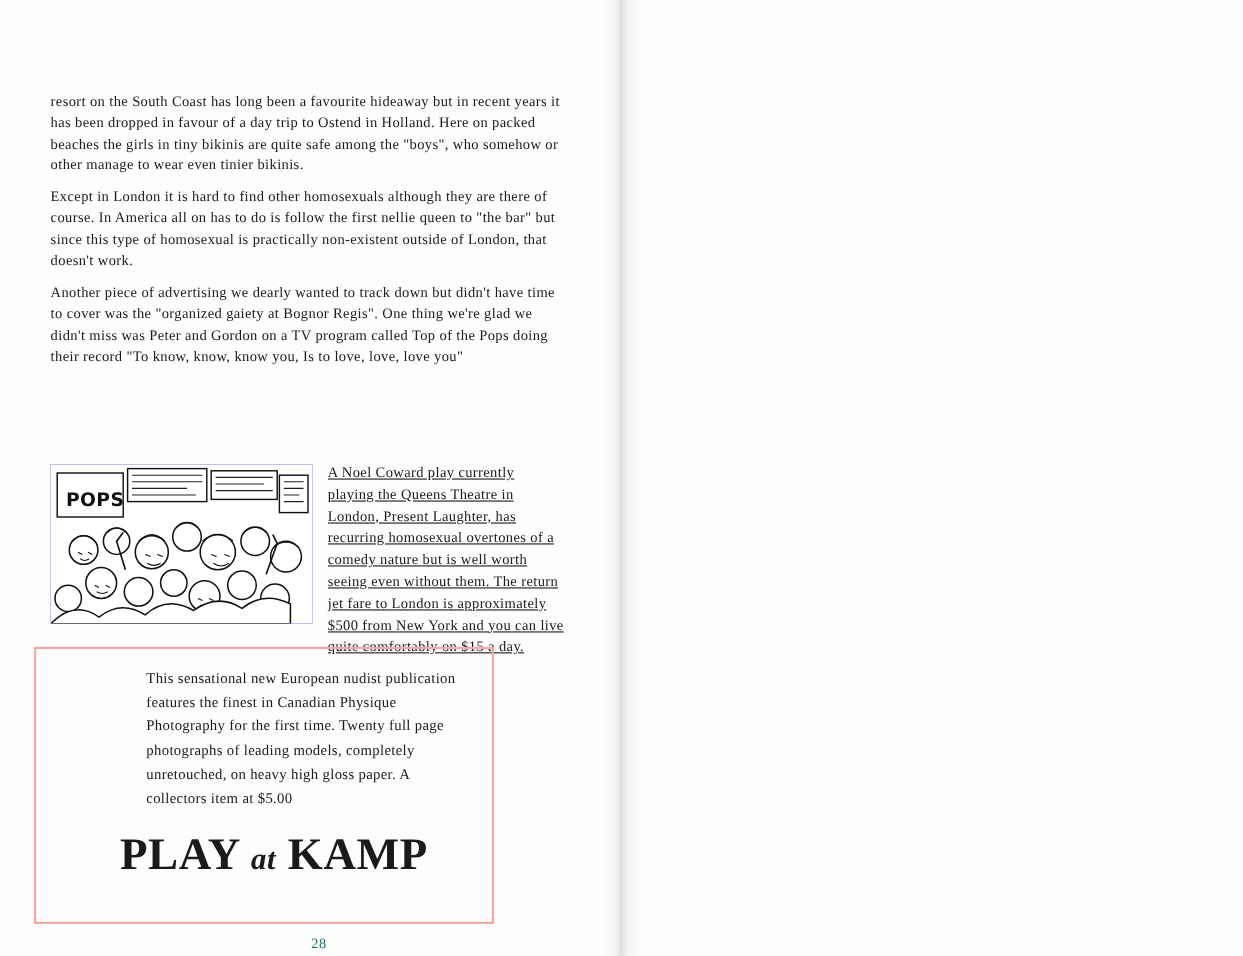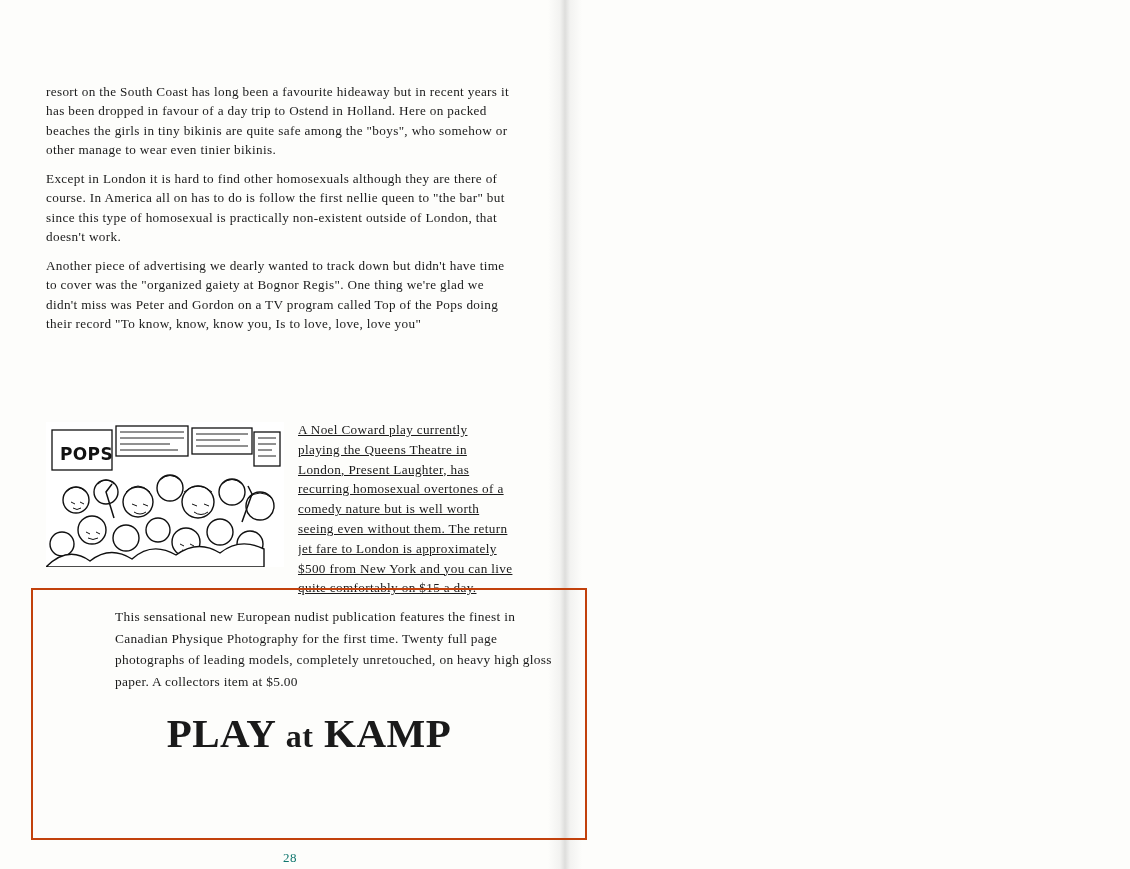--- a/index.html
+++ b/index.html
@@ -78,43 +78,44 @@
     background: #8b5cf6;
   }
   .illus svg { display: block; }
   .wraptext { overflow: hidden; text-decoration: underline; }
 
   
   .advert {
     position: absolute;
     left: 31px;
     top: 576px;
-    width: 556px;
+    width: 418px;
     height: 252px;
-    border: 2px solid #c2410c;
+    border: 2px solid #fca5a5;
     box-sizing: border-box;
-    padding: 16px 22px 10px 22px;
+    padding: 16px 22px 10px 40px;
   }
   .advert .ad-top {
     font-size: 13.4px;
     line-height: 1.62;
     letter-spacing: 0.3px;
     padding-left: 60px;
   }
   .advert .ad-title {
     text-align: center;
     font-family: "Liberation Serif", serif;
     font-size: 41px;
     font-weight: bold;
     letter-spacing: 0.5px;
     margin: 16px 0 18px 0;
     white-space: nowrap;
   }
   .advert .ad-title .small {
-    font-size: 32px;
+    font-size: 28px;
+    font-style: italic;
     font-weight: bold;
   }
   .advert .ad-bottom {
     font-size: 13.4px;
     line-height: 1.62;
     letter-spacing: 0.3px;
     padding-left: 38px;
   }
 
   .folio {

